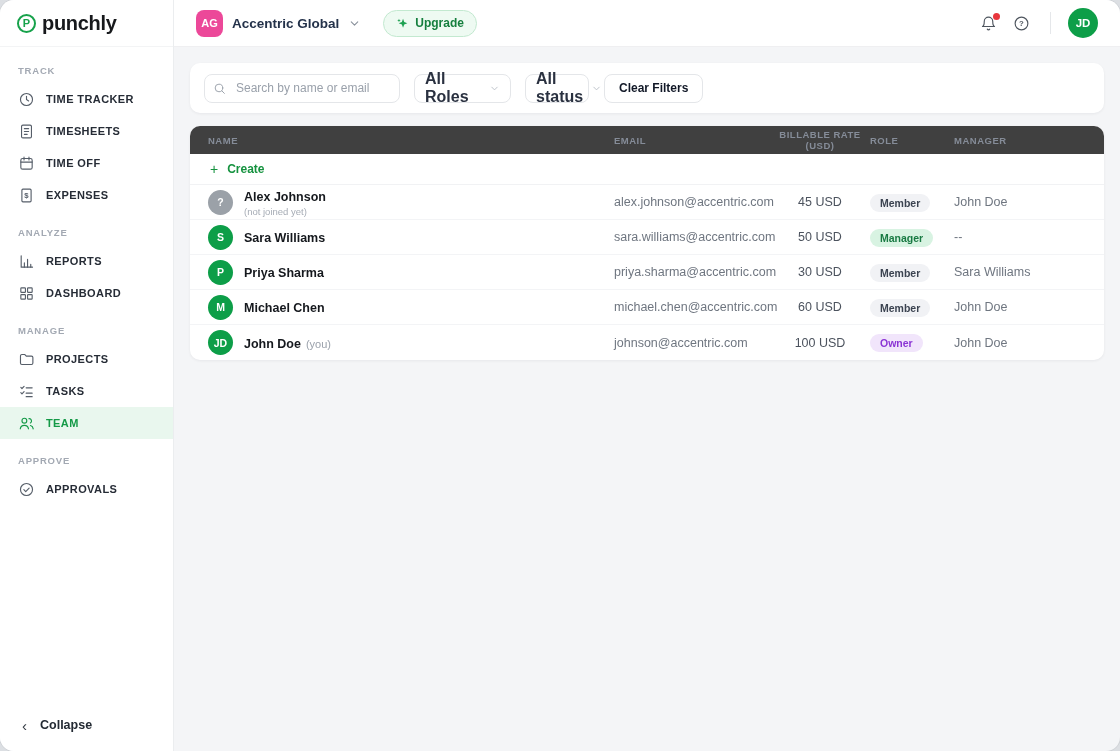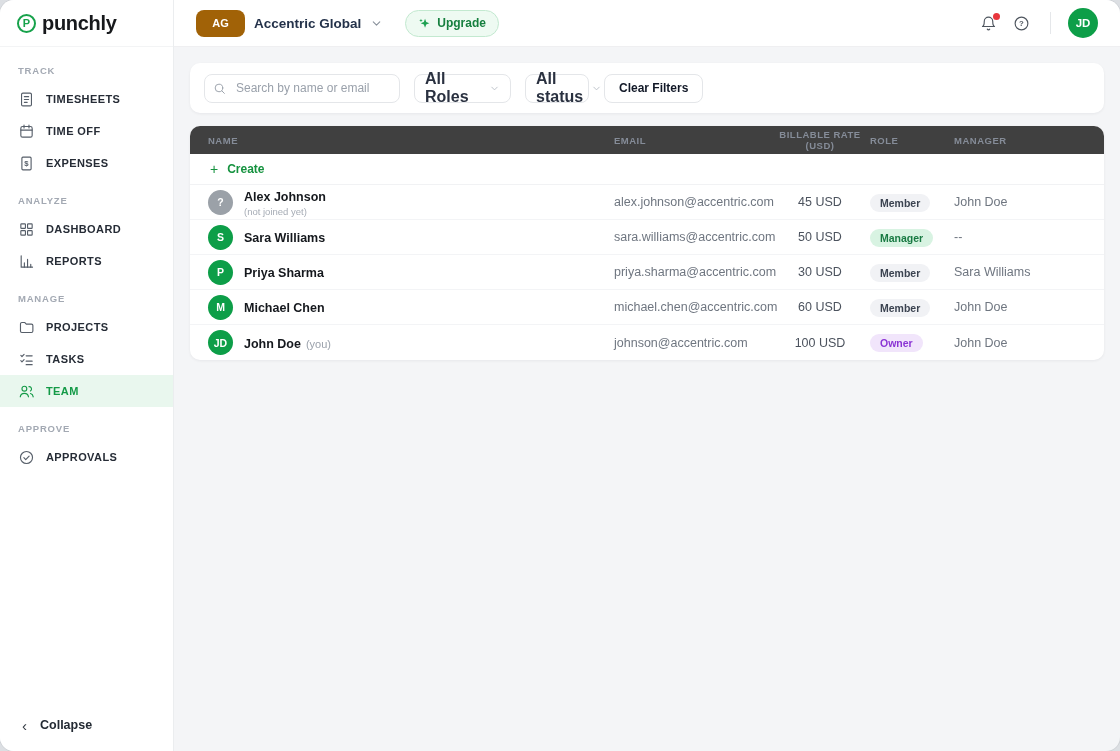--- a/index.html
+++ b/index.html
@@ -59,21 +59,21 @@
   .collapse-chevron { font-size:15px; color:#343b44; font-weight:400; line-height:1; }
 
   
   .main { flex:1; display:flex; flex-direction:column; min-width:0; }
   .topbar {
     height:47px; background:#fff; border-bottom:1px solid #efeff1;
     display:flex; align-items:center; padding:0 22px; gap:10px;
   }
   .workspace { display:flex; align-items:center; gap:9px; cursor:pointer; }
   .ws-avatar {
-    width:49px; height:27px; border-radius:8px; background:#a16207;
+    width:27px; height:27px; border-radius:8px; background:#ec4899;
     color:#fff; font-size:11px; font-weight:700;
     display:flex; align-items:center; justify-content:center;
   }
   .ws-name { font-size:13.5px; font-weight:700; color:#24324a; }
   .chev svg { width:13px; height:13px; stroke:#8a919c; fill:none; stroke-width:2; stroke-linecap:round; stroke-linejoin:round; display:block; }
   .upgrade {
     margin-left:12px; display:flex; align-items:center; gap:6px;
     height:27px; padding:0 12px;
     background:#eefaf2; border:1px solid #c3e9d0; border-radius:14px;
     color:#157f3e; font-weight:700; font-size:12px; cursor:pointer;
@@ -176,20 +176,29 @@
   <aside class="sidebar">
     <div class="logo-row">
       <span class="logo-icon">P</span>
       <span class="logo-text">punchly</span>
     </div>
     <nav class="nav" id="sidebar-nav">
         <div class="nav-label">TRACK</div>
         <div class="nav-item">
       <span class="nav-icon">
             <svg viewBox="0 0 24 24">
+              <circle cx="12" cy="12" r="8.5"></circle>
+              <path d="M12 7.5V12l3 2"></path>
+            </svg>
+          </span>
+      <span class="nav-text">TIME TRACKER</span>
+    </div>
+        <div class="nav-item">
+      <span class="nav-icon">
+            <svg viewBox="0 0 24 24">
               <rect x="5" y="3" width="14" height="18" rx="2"></rect>
               <path d="M9 8h6M9 12h6M9 16h4"></path>
             </svg>
           </span>
       <span class="nav-text">TIMESHEETS</span>
     </div>
         <div class="nav-item">
       <span class="nav-icon">
             <svg viewBox="0 0 24 24">
               <rect x="4" y="5" width="16" height="15" rx="2.5"></rect>
@@ -201,39 +210,39 @@
         <div class="nav-item">
       <span class="nav-icon">
             <svg viewBox="0 0 24 24">
               <rect x="5.5" y="3" width="13" height="18" rx="1.5"></rect>
               <text x="12" y="16" text-anchor="middle" font-size="11" font-weight="bold">$</text>
             </svg>
           </span>
       <span class="nav-text">EXPENSES</span>
     </div>
         <div class="nav-label">ANALYZE</div>
+        <div class="nav-item">
+      <span class="nav-icon">
+            <svg viewBox="0 0 24 24">
+              <path d="M4.5 4v16h16"></path>
+              <path d="M9 20v-6M13.5 20V9M18 20v-4"></path>
+            </svg>
+          </span>
+      <span class="nav-text">REPORTS</span>
+    </div>
         <div class="nav-item">
       <span class="nav-icon">
             <svg viewBox="0 0 24 24">
               <rect x="4" y="4" width="6.5" height="6.5" rx="1"></rect>
               <rect x="13.5" y="4" width="6.5" height="6.5" rx="1"></rect>
               <rect x="4" y="13.5" width="6.5" height="6.5" rx="1"></rect>
               <rect x="13.5" y="13.5" width="6.5" height="6.5" rx="1"></rect>
             </svg>
           </span>
       <span class="nav-text">DASHBOARD</span>
-    </div>
-        <div class="nav-item">
-      <span class="nav-icon">
-            <svg viewBox="0 0 24 24">
-              <path d="M4.5 4v16h16"></path>
-              <path d="M9 20v-6M13.5 20V9M18 20v-4"></path>
-            </svg>
-          </span>
-      <span class="nav-text">REPORTS</span>
     </div>
         <div class="nav-label">MANAGE</div>
         <div class="nav-item">
       <span class="nav-icon">
             <svg viewBox="0 0 24 24">
               <path d="M3.5 7a2 2 0 0 1 2-2h4.2l2 2.3h7.3a2 2 0 0 1 2 2V17a2 2 0 0 1-2 2h-13.5a2 2 0 0 1-2-2z"></path>
             </svg>
           </span>
       <span class="nav-text">PROJECTS</span>
     </div>

